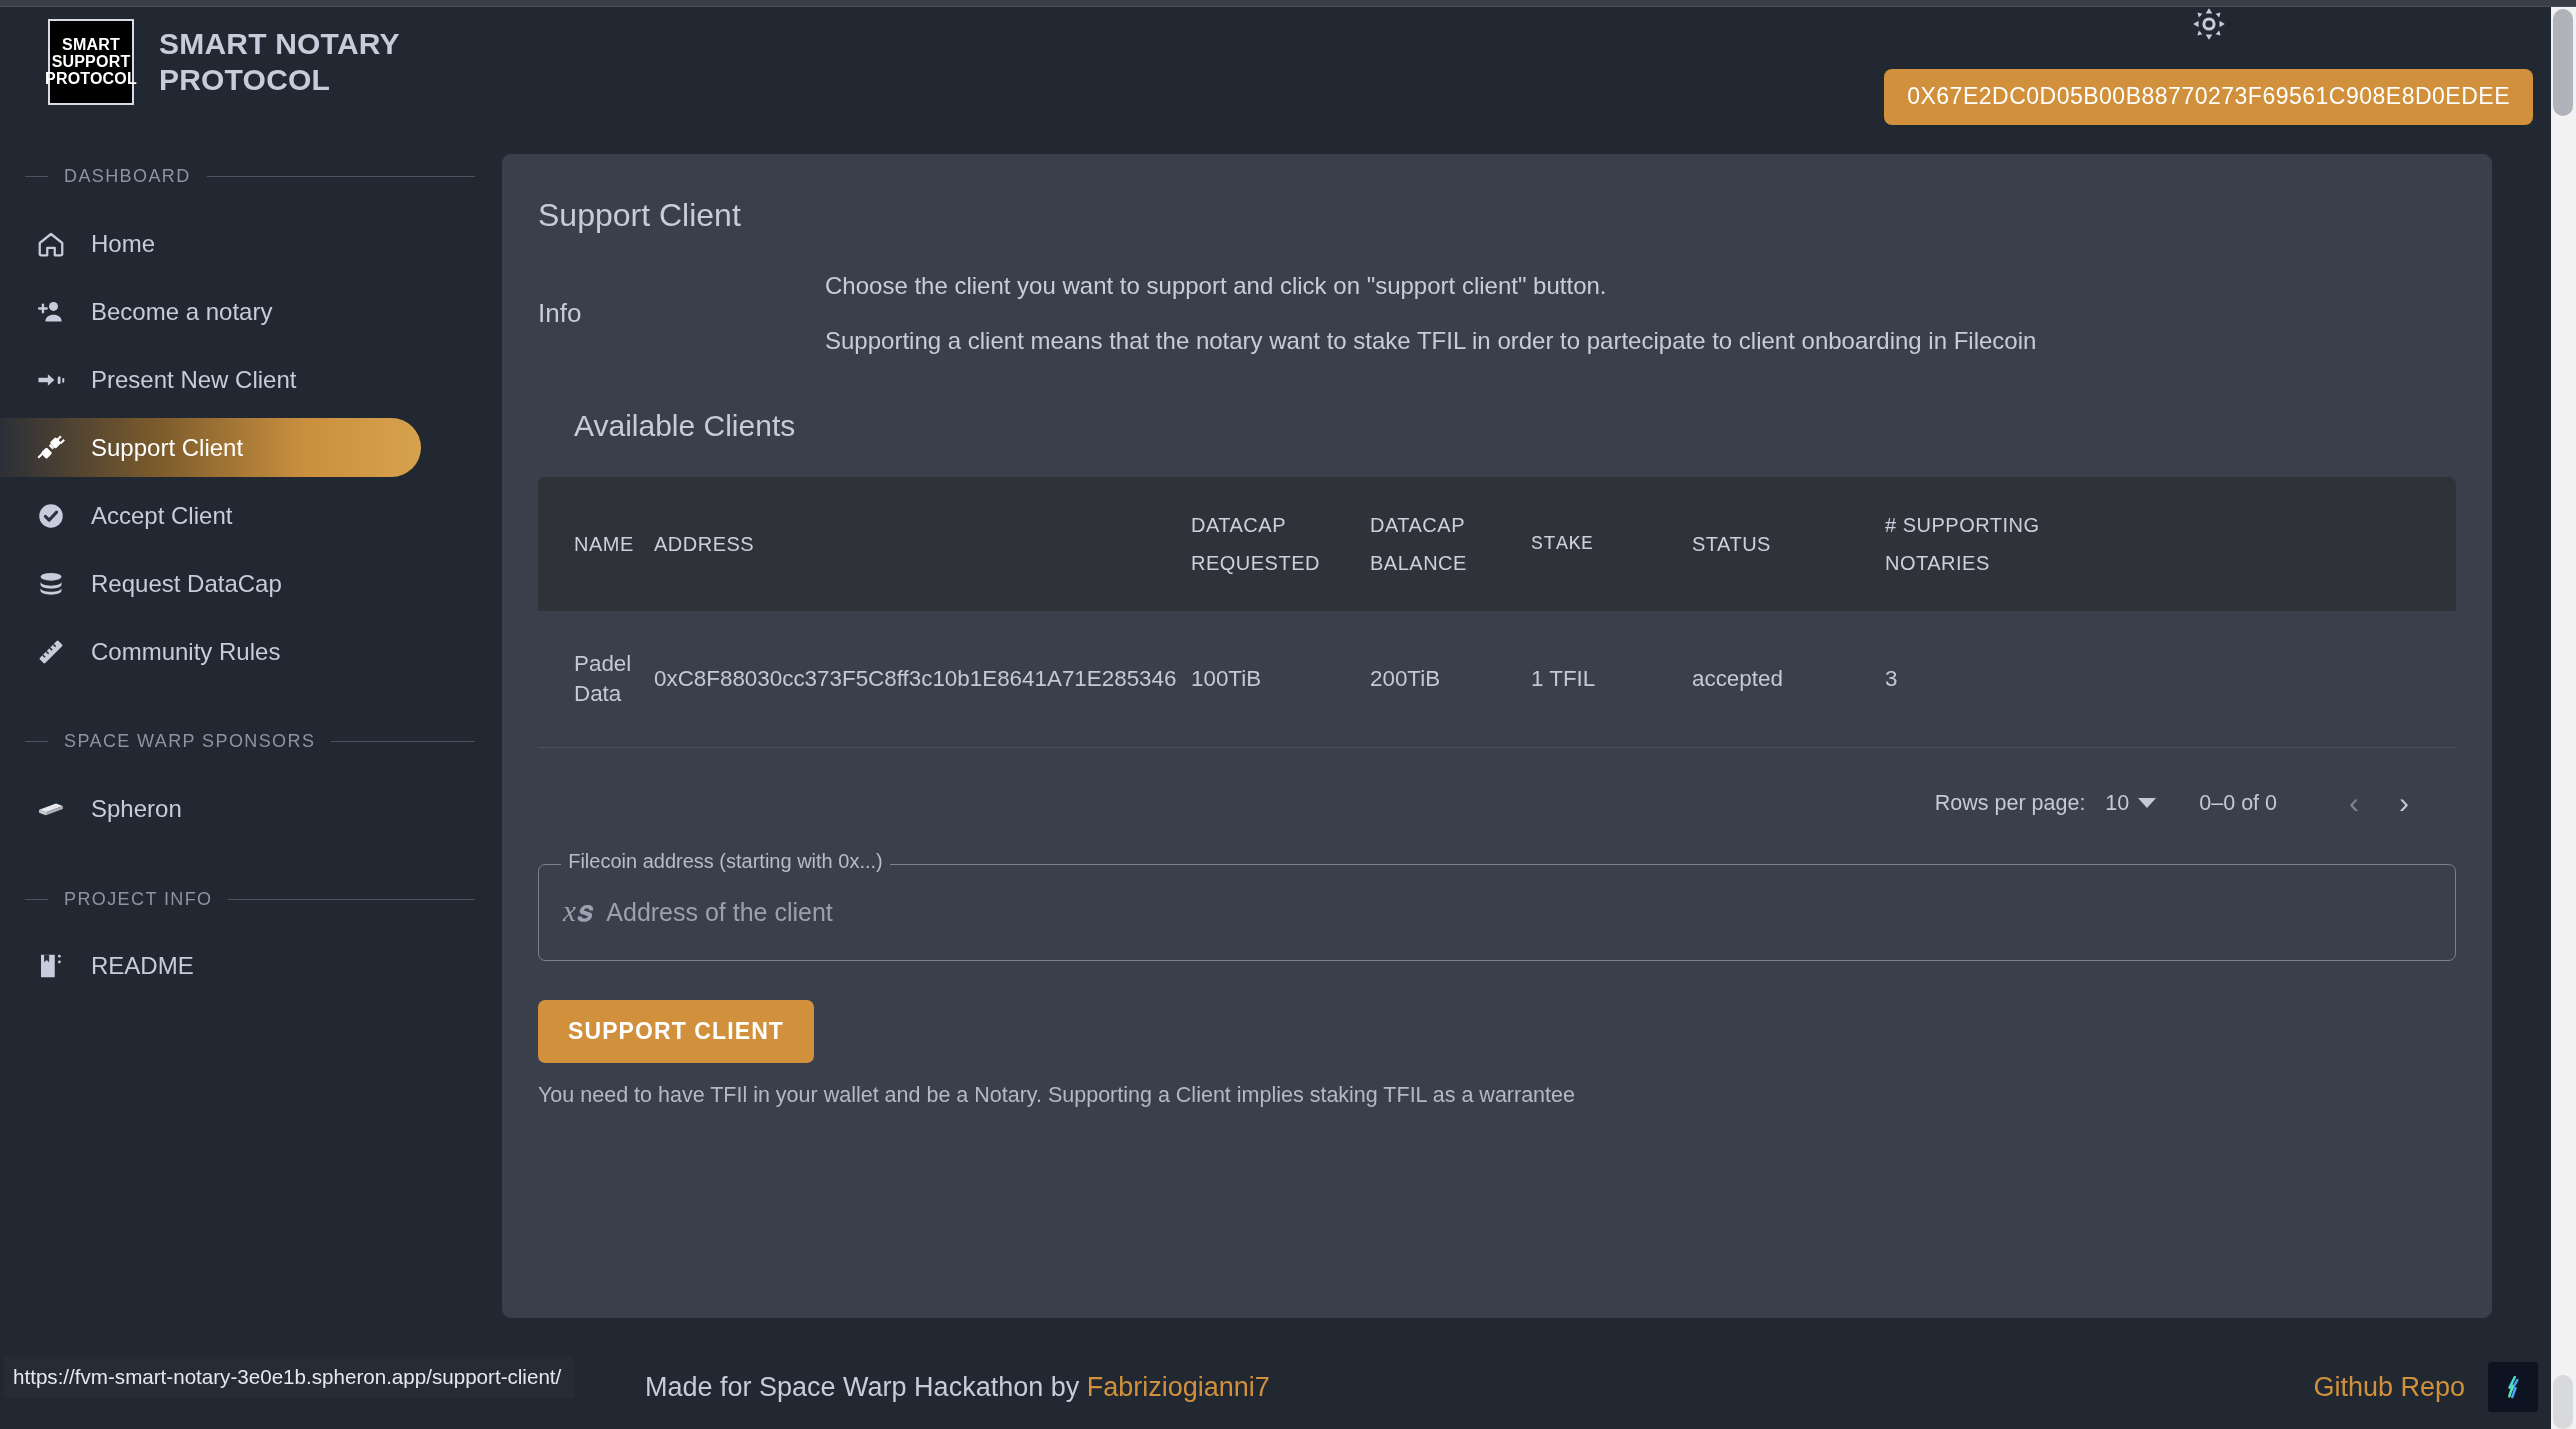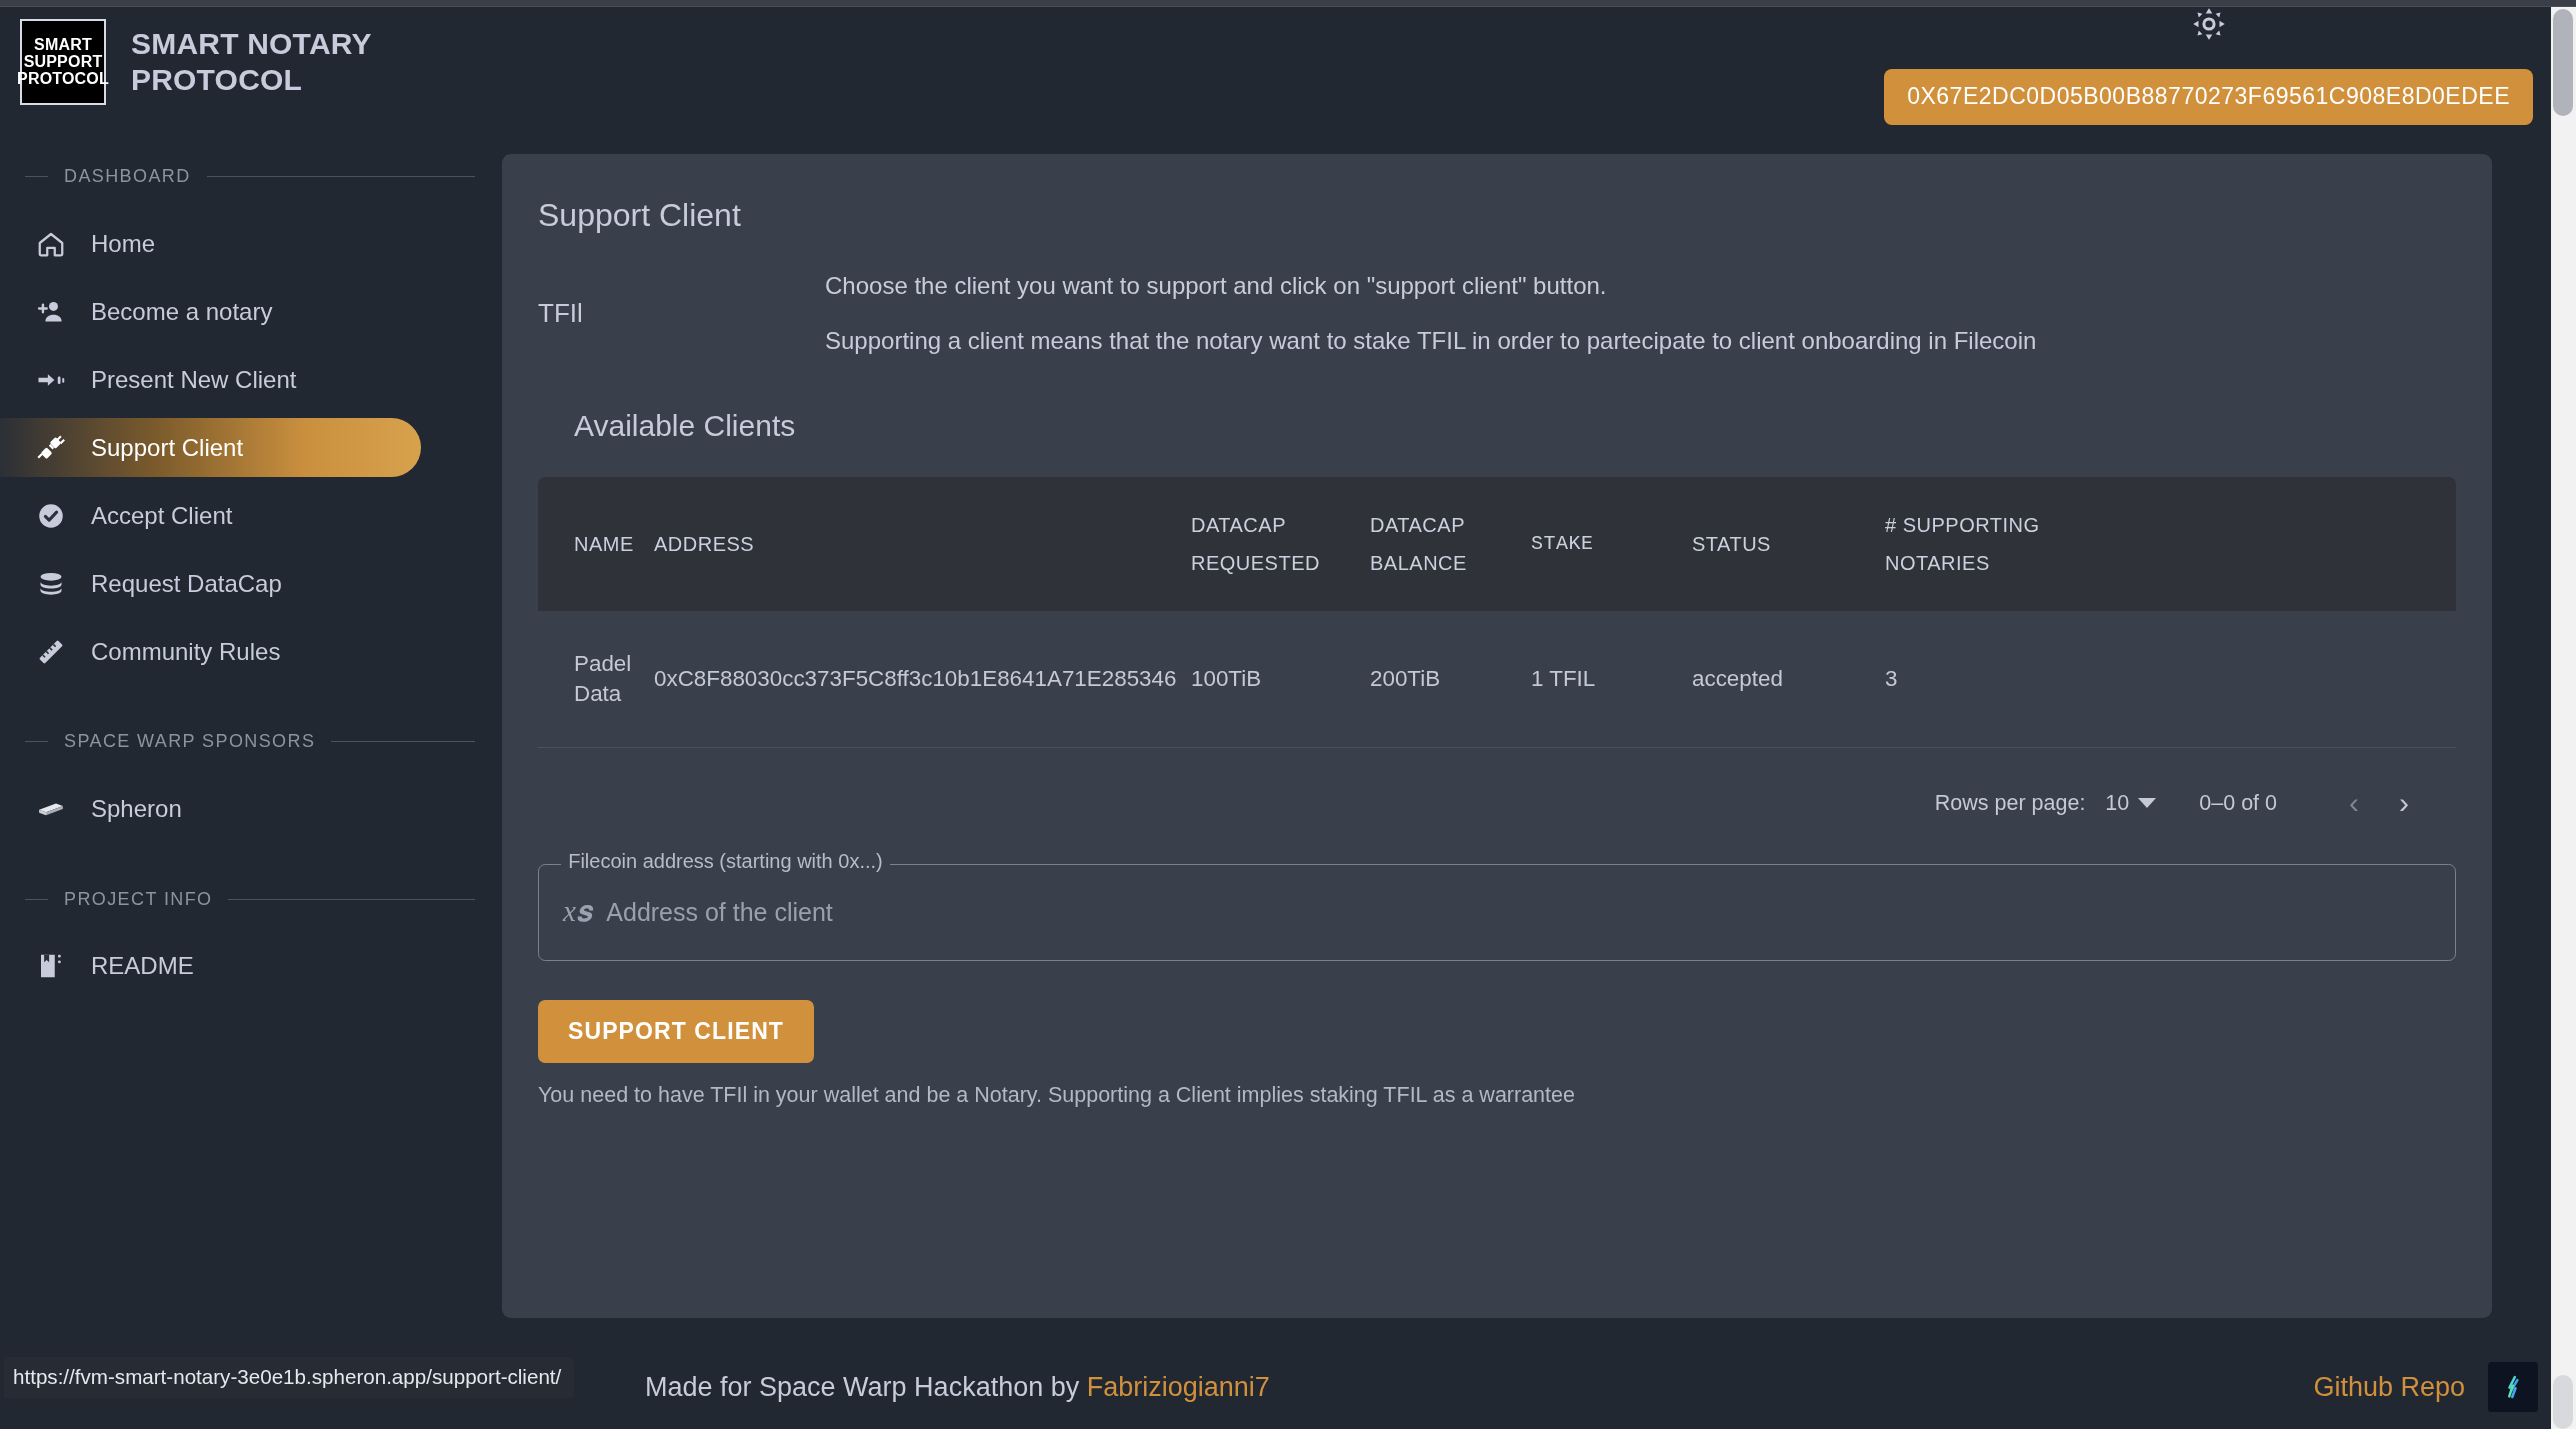--- a/index.html
+++ b/index.html
@@ -17,21 +17,21 @@
     background: #3a3f47;
     border-bottom: 0.9px solid #4a4f57;
   }
 
   
   #app-header {
     position: absolute; top: 7.2px; left: 0; width: 2576px; height: 109px;
     background: #222831;
     display: flex; align-items: center;
   }
-  #brand { display: flex; align-items: center; margin-left: 20px; }
+  #brand { display: flex; align-items: center; margin-left: 48px; }
   #brand-logo {
     width: 86px; height: 86px; background: #000;
     border: 2.7px solid #d8dae6;
     display: flex; flex-direction: column; align-items: center; justify-content: center;
     line-height: 1.08;
   }
   #brand-logo span {
     color: #fff; font-weight: bold; font-size: 16px; letter-spacing: 0.2px;
   }
   #brand-title {
@@ -374,21 +374,21 @@
       </svg>
     </span>
     <span>README</span>
   </div>
 </div>
 
 <div id="main-panel">
   <div id="page-title">Support Client</div>
 
   <div class="info-row">
-    <div class="info-label">TFIl</div>
+    <div class="info-label">Info</div>
     <div class="info-body">
       <p>Choose the client you want to support and click on "support client" button.</p>
       <p>Supporting a client means that the notary want to stake TFIL in order to partecipate to client onboarding in Filecoin</p>
     </div>
   </div>
 
   <div id="clients-card">
     <div id="clients-card-title">Available Clients</div>
 
     <table>

